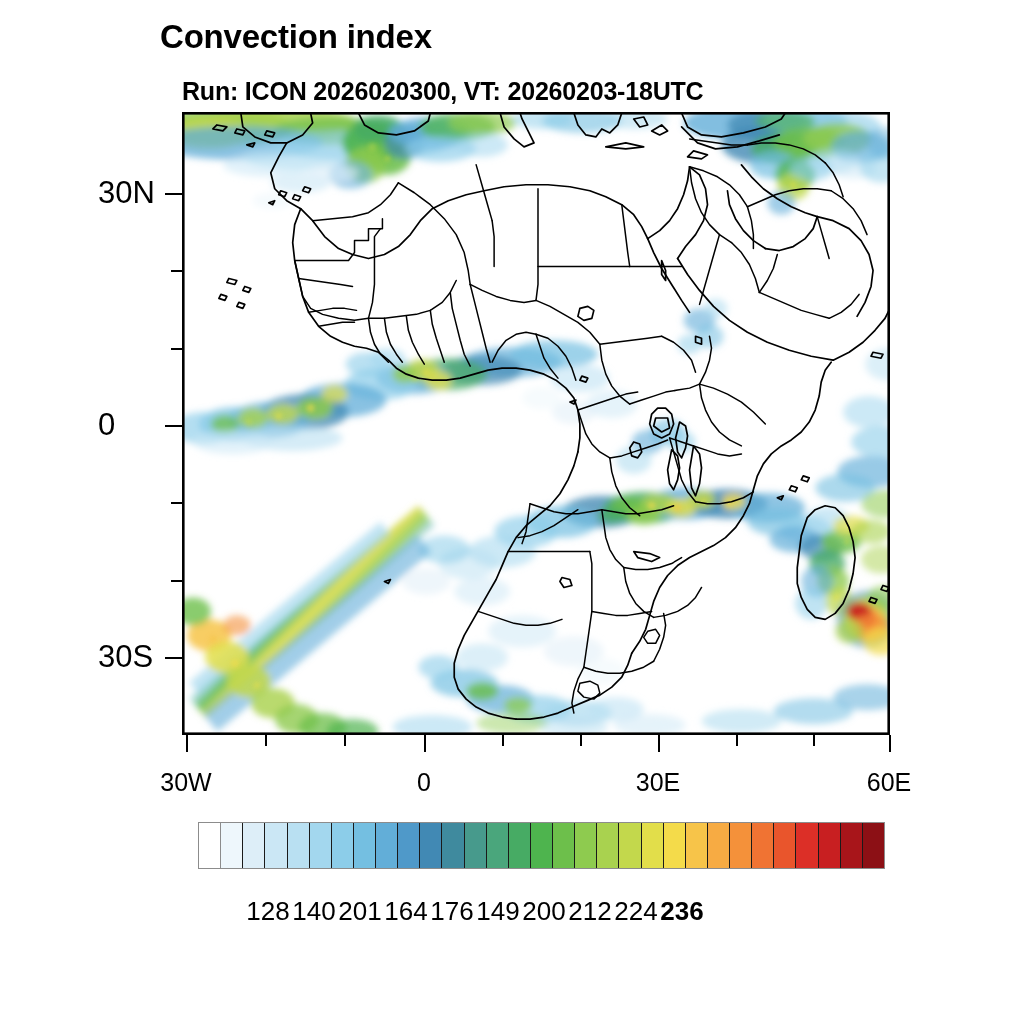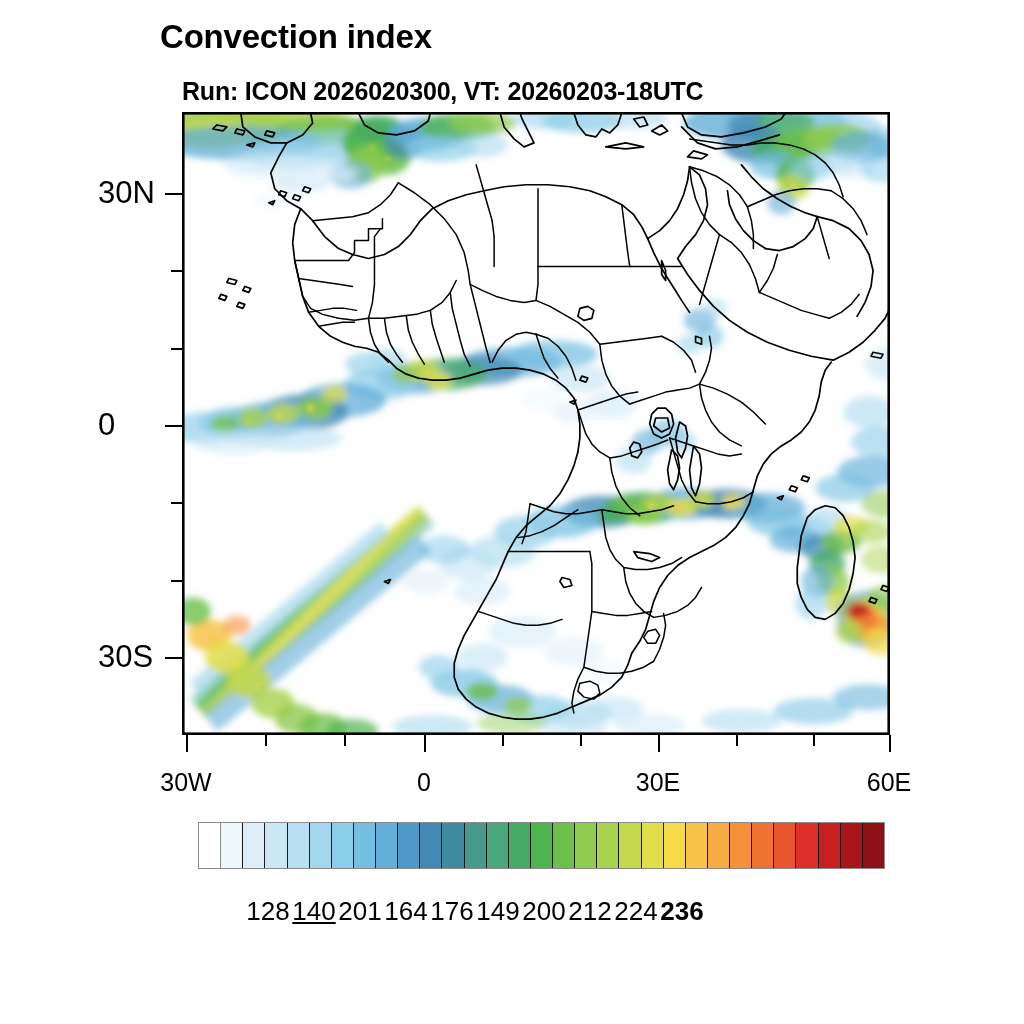--- a/index.html
+++ b/index.html
@@ -732,21 +732,21 @@
       <div class="cbar-cell" style="background: rgb(244, 145, 58);"></div>
       <div class="cbar-cell" style="background: rgb(240, 115, 51);"></div>
       <div class="cbar-cell" style="background: rgb(233, 85, 44);"></div>
       <div class="cbar-cell" style="background: rgb(220, 47, 39);"></div>
       <div class="cbar-cell" style="background: rgb(200, 31, 33);"></div>
       <div class="cbar-cell" style="background: rgb(168, 21, 26);"></div>
       <div class="cbar-cell" style="background: rgb(140, 16, 21);"></div>
     </div>
   <div id="cbar-labels">
       <div class="cbar-label" style="left: 268px;">128</div>
-      <div class="cbar-label" style="left: 314px; text-decoration: underline;">140</div>
+      <div class="cbar-label" style="left: 314px;">140</div>
       <div class="cbar-label" style="left: 360px;">201</div>
       <div class="cbar-label" style="left: 406px;">164</div>
       <div class="cbar-label" style="left: 452px;">176</div>
       <div class="cbar-label" style="left: 498px;">149</div>
       <div class="cbar-label" style="left: 544px;">200</div>
       <div class="cbar-label" style="left: 590px; text-align: center;">212</div>
       <div class="cbar-label" style="left: 636px;">224</div>
       <div class="cbar-label" style="left: 682px; font-weight: bold;">236</div>
     </div>
 

